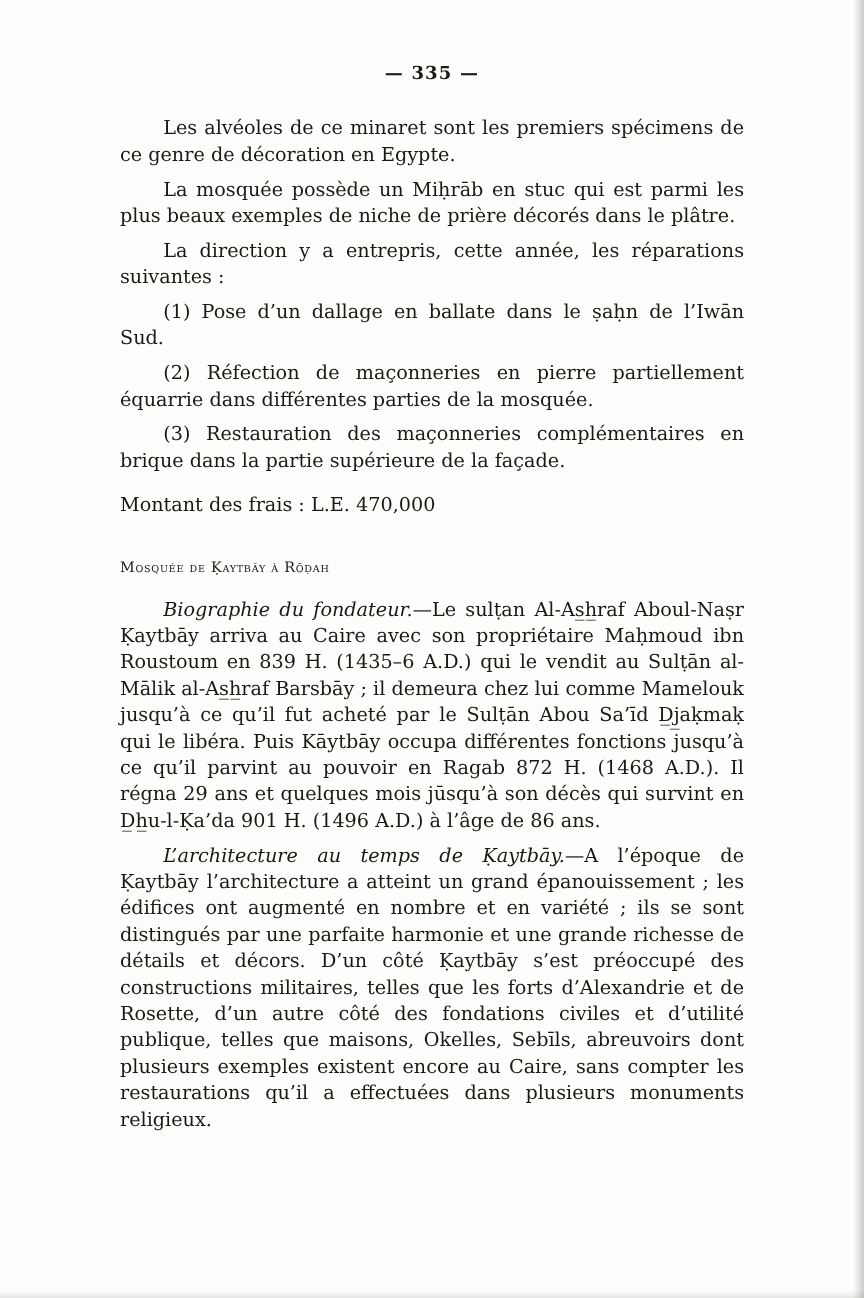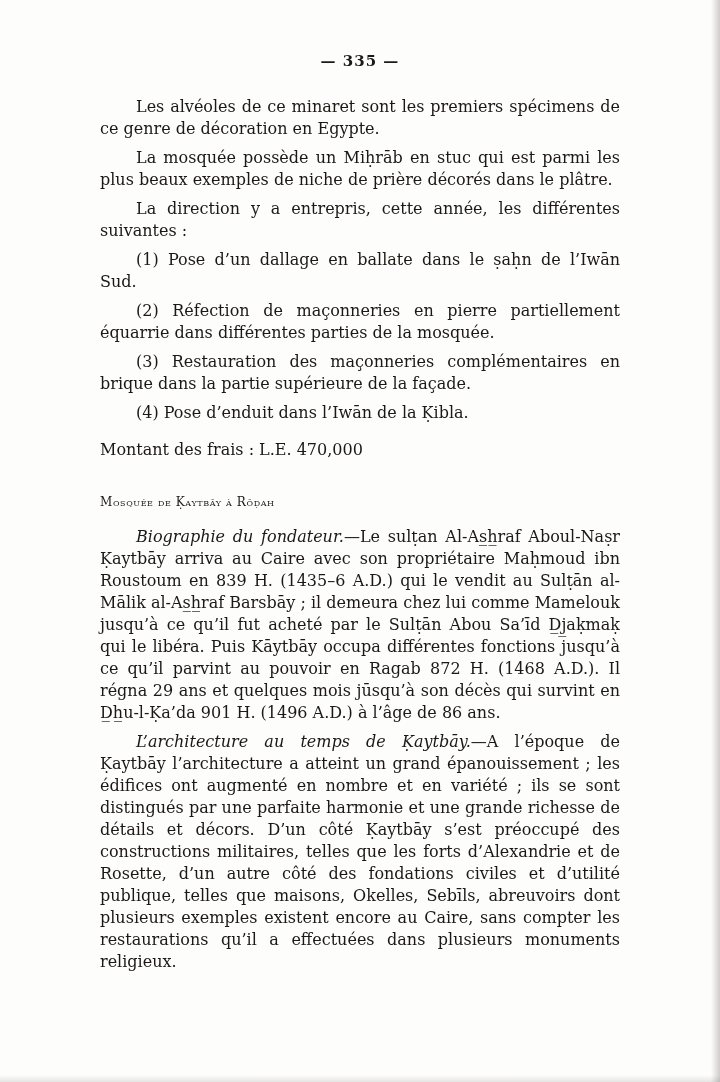--- a/index.html
+++ b/index.html
@@ -73,29 +73,28 @@
 
 <div class="page">
   <div class="content">
 
     <div class="page-number">— 335 —</div>
 
     <p class="para indent">Les alvéoles de ce minaret sont les premiers spécimens de ce genre de décoration en Egypte.</p>
 
     <p class="para indent">La mosquée possède un Miḥrāb en stuc qui est parmi les plus beaux exemples de niche de prière décorés dans le plâtre.</p>
 
-    <p class="para indent">La direction y a entrepris, cette année, les différentes suivantes :</p>
+    <p class="para indent">La direction y a entrepris, cette année, les réparations suivantes :</p>
 
     <p class="para indent item">(1) Pose d’un dallage en ballate dans le ṣaḥn de l’Iwān Sud.</p>
 
     <p class="para indent item">(2) Réfection de maçonneries en pierre partiellement équarrie dans différentes parties de la mosquée.</p>
 
     <p class="para indent item">(3) Restauration des maçonneries complémentaires en brique dans la partie supérieure de la façade.</p>
 
-    <p class="para indent item">(4) Pose d’enduit dans l’Iwān de la Ḳibla.</p>
 
     <p class="cost">Montant des frais : L.E. 470,000</p>
 
     <h2 class="section-heading">Mosquée de Ḳaytbāy à Rōḍah</h2>
 
     <p class="para indent"><span class="lead">Biographie du fondateur.</span><span>—Le sulṭan Al-As̲h̲raf Aboul-Naṣr Ḳaytbāy arriva au Caire avec son propriétaire Maḥmoud ibn Roustoum en 839 H. (1435–6 A.D.) qui le vendit au Sulṭān al-Mālik al-As̲h̲raf Barsbāy ; il demeura chez lui comme Mamelouk jusqu’à ce qu’il fut acheté par le Sulṭān Abou Sa’īd D̲j̲aḳmaḳ qui le libéra. Puis Kāytbāy occupa différentes fonctions jusqu’à ce qu’il parvint au pouvoir en Ragab 872 H. (1468 A.D.). Il régna 29 ans et quelques mois jūsqu’à son décès qui survint en D̲h̲u-l-Ḳa’da 901 H. (1496 A.D.) à l’âge de 86 ans.</span></p>
 
     <p class="para indent"><span class="lead">L’architecture au temps de Ḳaytbāy.</span><span>—A l’époque de Ḳaytbāy l’architecture a atteint un grand épanouissement ; les édifices ont augmenté en nombre et en variété ; ils se sont distingués par une parfaite harmonie et une grande richesse de détails et décors. D’un côté Ḳaytbāy s’est préoccupé des constructions militaires, telles que les forts d’Alexandrie et de Rosette, d’un autre côté des fondations civiles et d’utilité publique, telles que maisons, Okelles, Sebīls, abreuvoirs dont plusieurs exemples existent encore au Caire, sans compter les restaurations qu’il a effectuées dans plusieurs monuments religieux.</span></p>
 
   </div>

